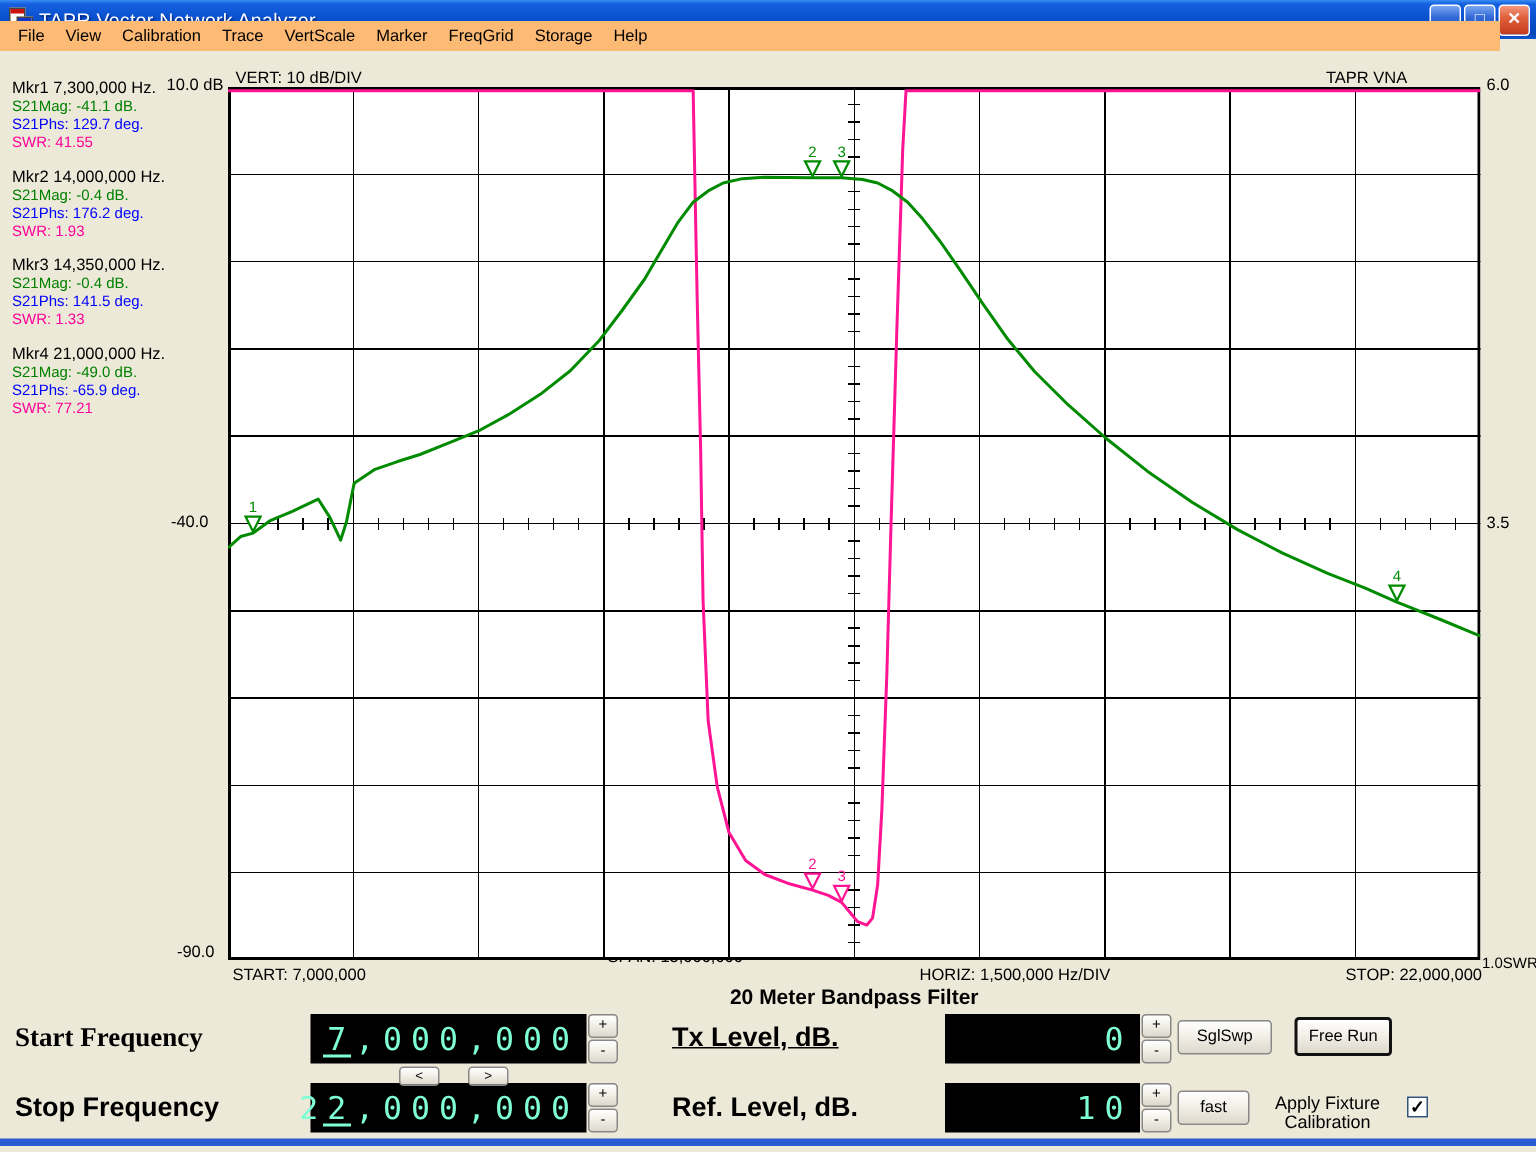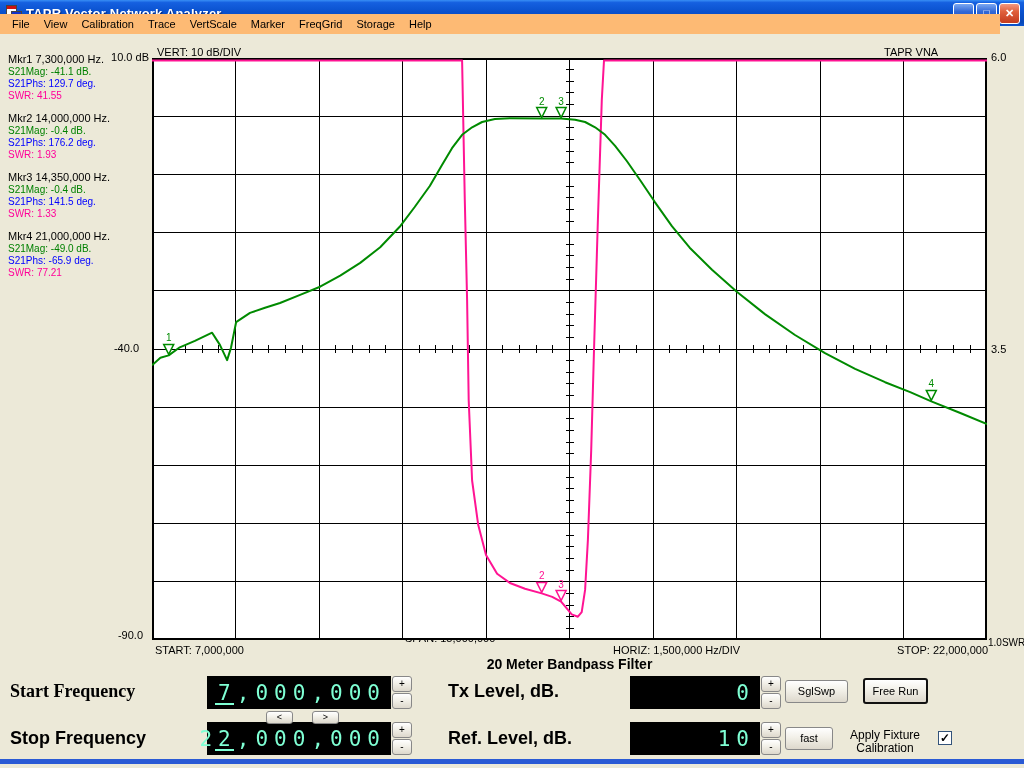--- a/index.html
+++ b/index.html
@@ -10,21 +10,21 @@
   .titlebar {
     position:absolute; left:0; top:0; width:1024px; height:26px;
     background:linear-gradient(180deg,#388EF5 0%,#1560E0 10%,#0A51CE 45%,#0747B8 85%,#0D55CF 100%);
     display:flex; align-items:center; padding:0 4px;
   }
   .app-icon { width:16px; height:16px; margin:0 4px 0 2px; position:relative; flex:0 0 auto; }
   .app-icon .w1 { position:absolute; left:0; top:2; width:11px; height:11px; background:#fff; border:1px solid #444; }
   .app-icon .w1::before { content:""; position:absolute; left:0; top:0; width:9px; height:3px; background:#c11; }
   .app-icon .w2 { position:absolute; left:5px; top:6px; width:11px; height:10px; background:#ffd; border:1px solid #444; }
   .app-icon .w2::before { content:""; position:absolute; left:0; top:0; width:9px; height:3px; background:#13c; }
-  .title-text { color:#fff; font-weight:bold; font-size:13px; text-shadow:1px 1px 1px #00227A; letter-spacing:.2px; }
+  .title-text { color:#fff; font-weight:normal; font-size:13px; text-shadow:1px 1px 1px #00227A; letter-spacing:.2px; }
   .winbtns { margin-left:auto; display:flex; gap:2px; }
   .winbtn {
     width:21px; height:21px; border-radius:3px; border:1px solid #fff;
     color:#fff; font-size:11px; font-weight:bold; line-height:18px; text-align:center;
     background:linear-gradient(180deg,#7AA7F2 0%,#3268D6 40%,#1D51C4 100%);
   }
   .winbtn.close { background:linear-gradient(180deg,#F3987F 0%,#E0603C 40%,#C33B1E 100%); }
 
   
   .menubar { position:absolute; left:0; top:14px; width:1000px; height:20px; background:#fdba74; display:flex; align-items:center; padding-left:5px; }
@@ -53,21 +53,21 @@
   #lbl-start  { left:155px; top:644px; }
   #lbl-span   { left:405px; top:632px; }
   #lbl-horiz  { left:613px; top:644px; }
   #lbl-stop   { left:860px; top:644px; width:128px; text-align:right; }
   #plot-title { position:absolute; left:152px; top:656px; width:835px; text-align:center; font-size:14px; font-weight:bold; color:#000; }
 
   
   .ctl-label { position:absolute; font-size:18px; font-weight:bold; color:#000; }
   #lbl-startf { left:10px;  top:681px;font-family:Liberation Serif, serif; }
   #lbl-stopf  { left:10px;  top:728px; }
-  #lbl-tx     { left:448px; top:681px; }
+  #lbl-tx     { left:448px; top:681px;text-decoration:underline; }
   #lbl-ref    { left:448px; top:728px; }
 
   .display { position:absolute; height:33px; background:#000; display:flex; align-items:center; justify-content:flex-end; padding-right:8px; }
   #disp-start { left:207px; top:676px; width:184px; }
   #disp-stop  { left:207px; top:722px; width:184px; }
   #disp-tx    { left:630px; top:676px; width:130px; }
   #disp-ref   { left:630px; top:722px; width:130px; }
   .display span { font-family:"DejaVu Sans Mono", monospace; font-size:21px; color:#7FFFD4; letter-spacing:0; padding:0 3px; }
   .display span.cursor { box-shadow:inset 0 -2px 0 #7FFFD4; }
 

